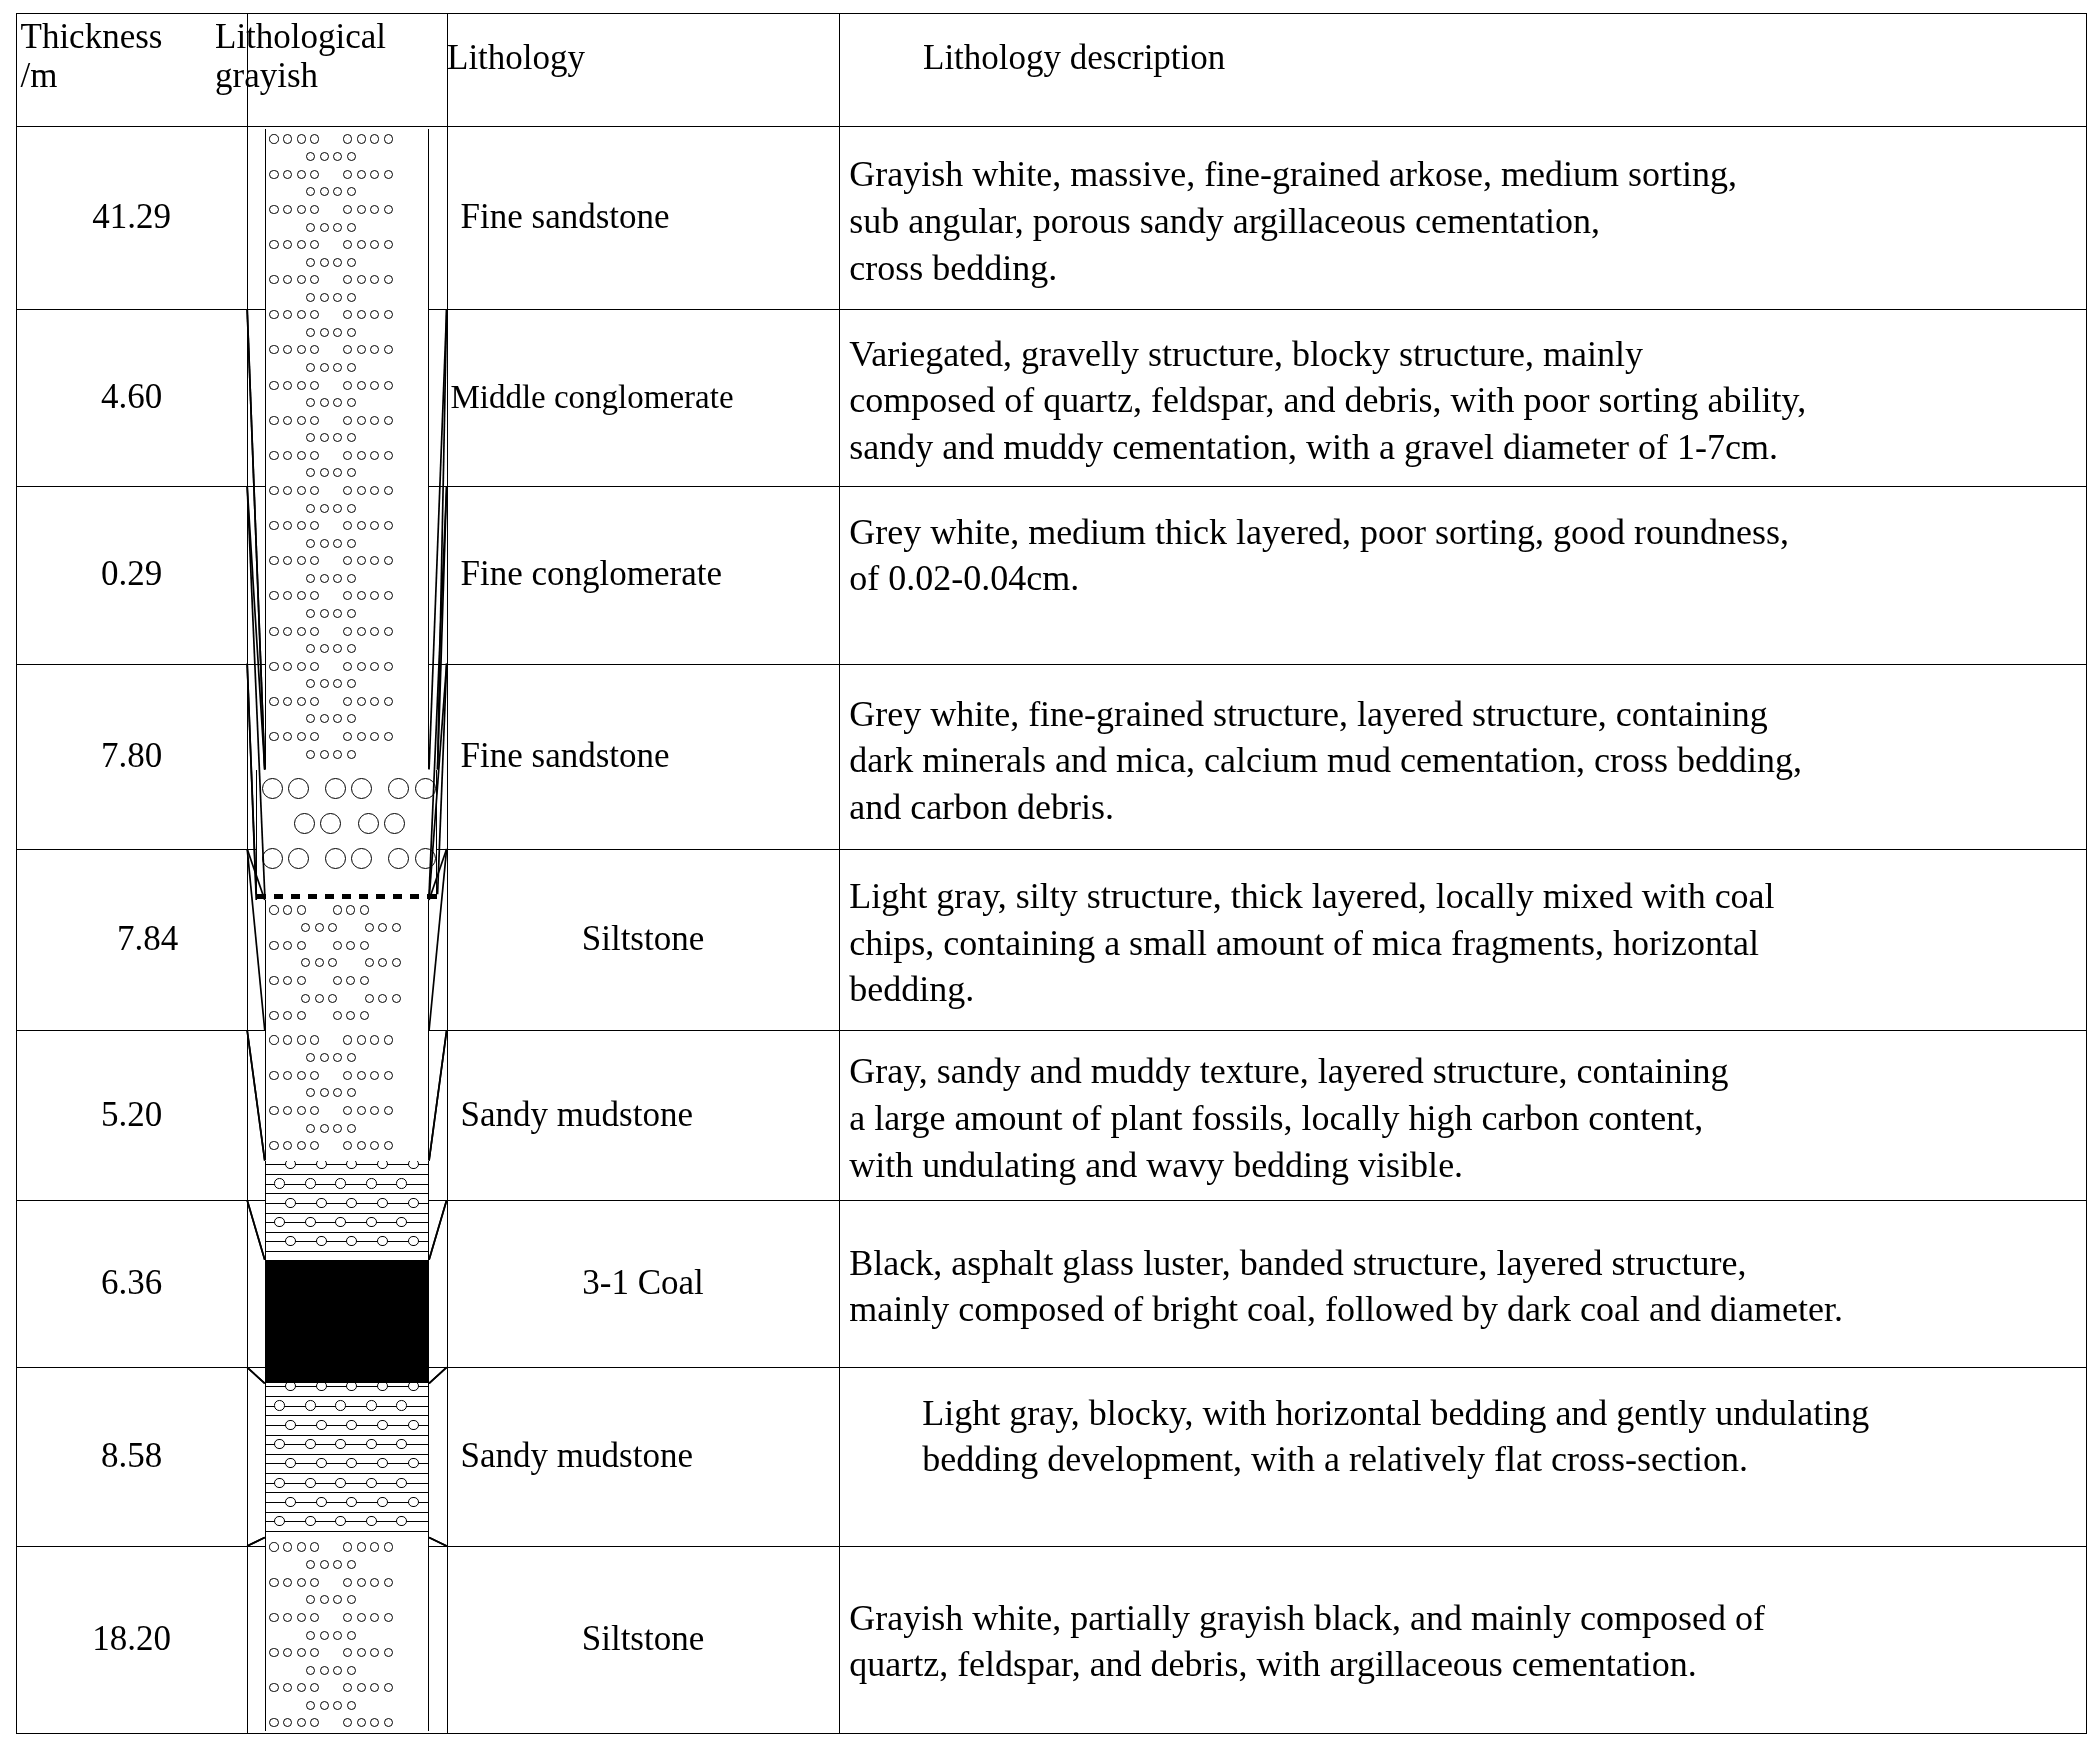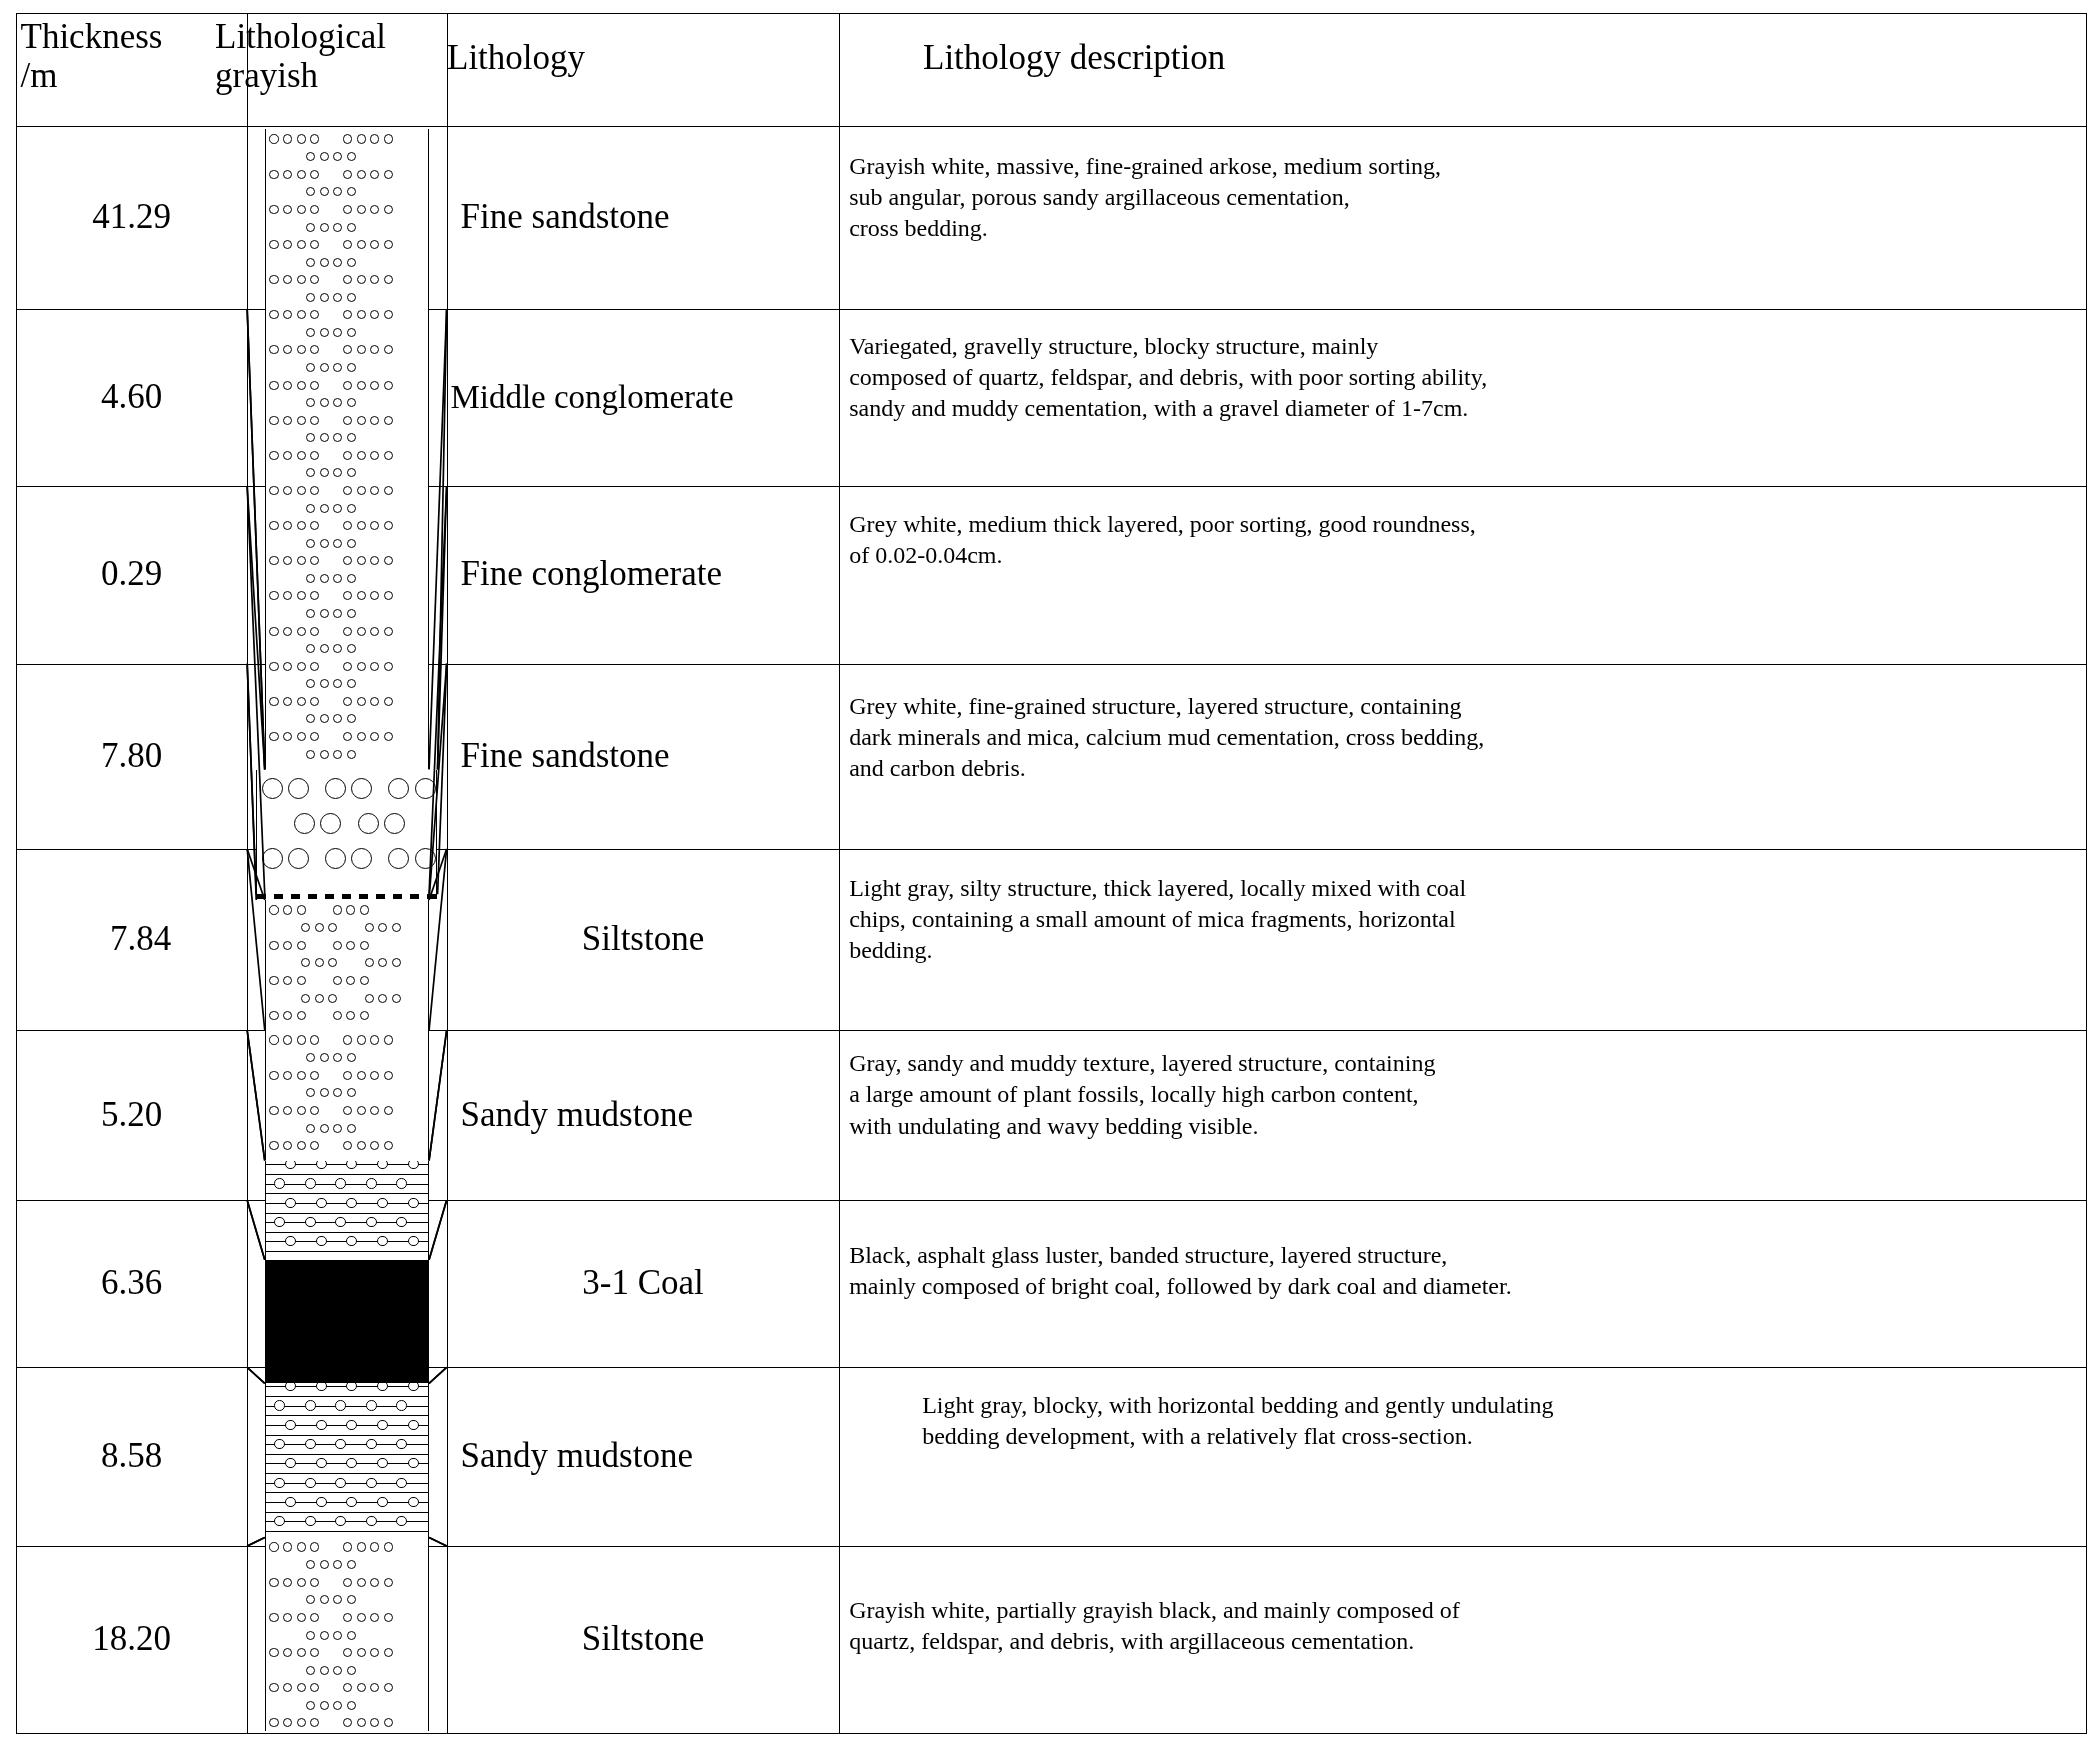--- a/index.html
+++ b/index.html
@@ -29,21 +29,21 @@
     display:flex;align-items:center;justify-content:center;
   }
   .lith{
     font-size:35px;
     display:flex;align-items:center;
     padding-left:13.6px;
   }
   .lith.ctr{justify-content:center;padding-left:0;}
   .lith.tight{font-size:33px;padding-left:3.4px;}
   .desc{
-    font-size:24px;
+    font-size:36px;
     line-height:1.30;
     padding:8px 5.7px 0 10.2px;
   }
   .desc div{white-space:nowrap;}
 
   
   .hdr{
     position:absolute;
     font-size:35px;
     line-height:1.12;
@@ -127,21 +127,21 @@
         <div>Grey white, medium thick layered, poor sorting, good roundness,</div>
         <div>of 0.02-0.04cm.</div>
       </div>
       <div class="cell thk" style="left: 0px; top: 651px; width: 231px; height: 185px;">7.80</div>
       <div class="cell lith" style="left: 431px; top: 651px; width: 392px; height: 185px;">Fine sandstone</div>
       <div class="cell desc" style="left: 823px; top: 651px; width: 1248px; height: 185px; padding-top: 27px;">
         <div>Grey white, fine-grained structure, layered structure, containing</div>
         <div>dark minerals and mica, calcium mud cementation, cross bedding,</div>
         <div>and carbon debris.</div>
       </div>
-      <div class="cell thk" style="left: 9px; top: 836px; width: 231px; height: 181px;">7.84</div>
+      <div class="cell thk" style="left: 16px; top: 836px; width: 231px; height: 181px;">7.84</div>
       <div class="cell lith ctr" style="left: 431px; top: 836px; width: 392px; height: 181px;">Siltstone</div>
       <div class="cell desc" style="left: 823px; top: 836px; width: 1248px; height: 181px; padding-top: 24.4px;">
         <div>Light gray, silty structure, thick layered, locally mixed with coal</div>
         <div>chips, containing a small amount of mica fragments, horizontal</div>
         <div>bedding.</div>
       </div>
       <div class="cell thk" style="left: 0px; top: 1017px; width: 231px; height: 170px;">5.20</div>
       <div class="cell lith" style="left: 431px; top: 1017px; width: 392px; height: 170px;">Sandy mudstone</div>
       <div class="cell desc" style="left: 823px; top: 1017px; width: 1248px; height: 170px; padding-top: 18.7px;">
         <div>Gray, sandy and muddy texture, layered structure, containing</div>

